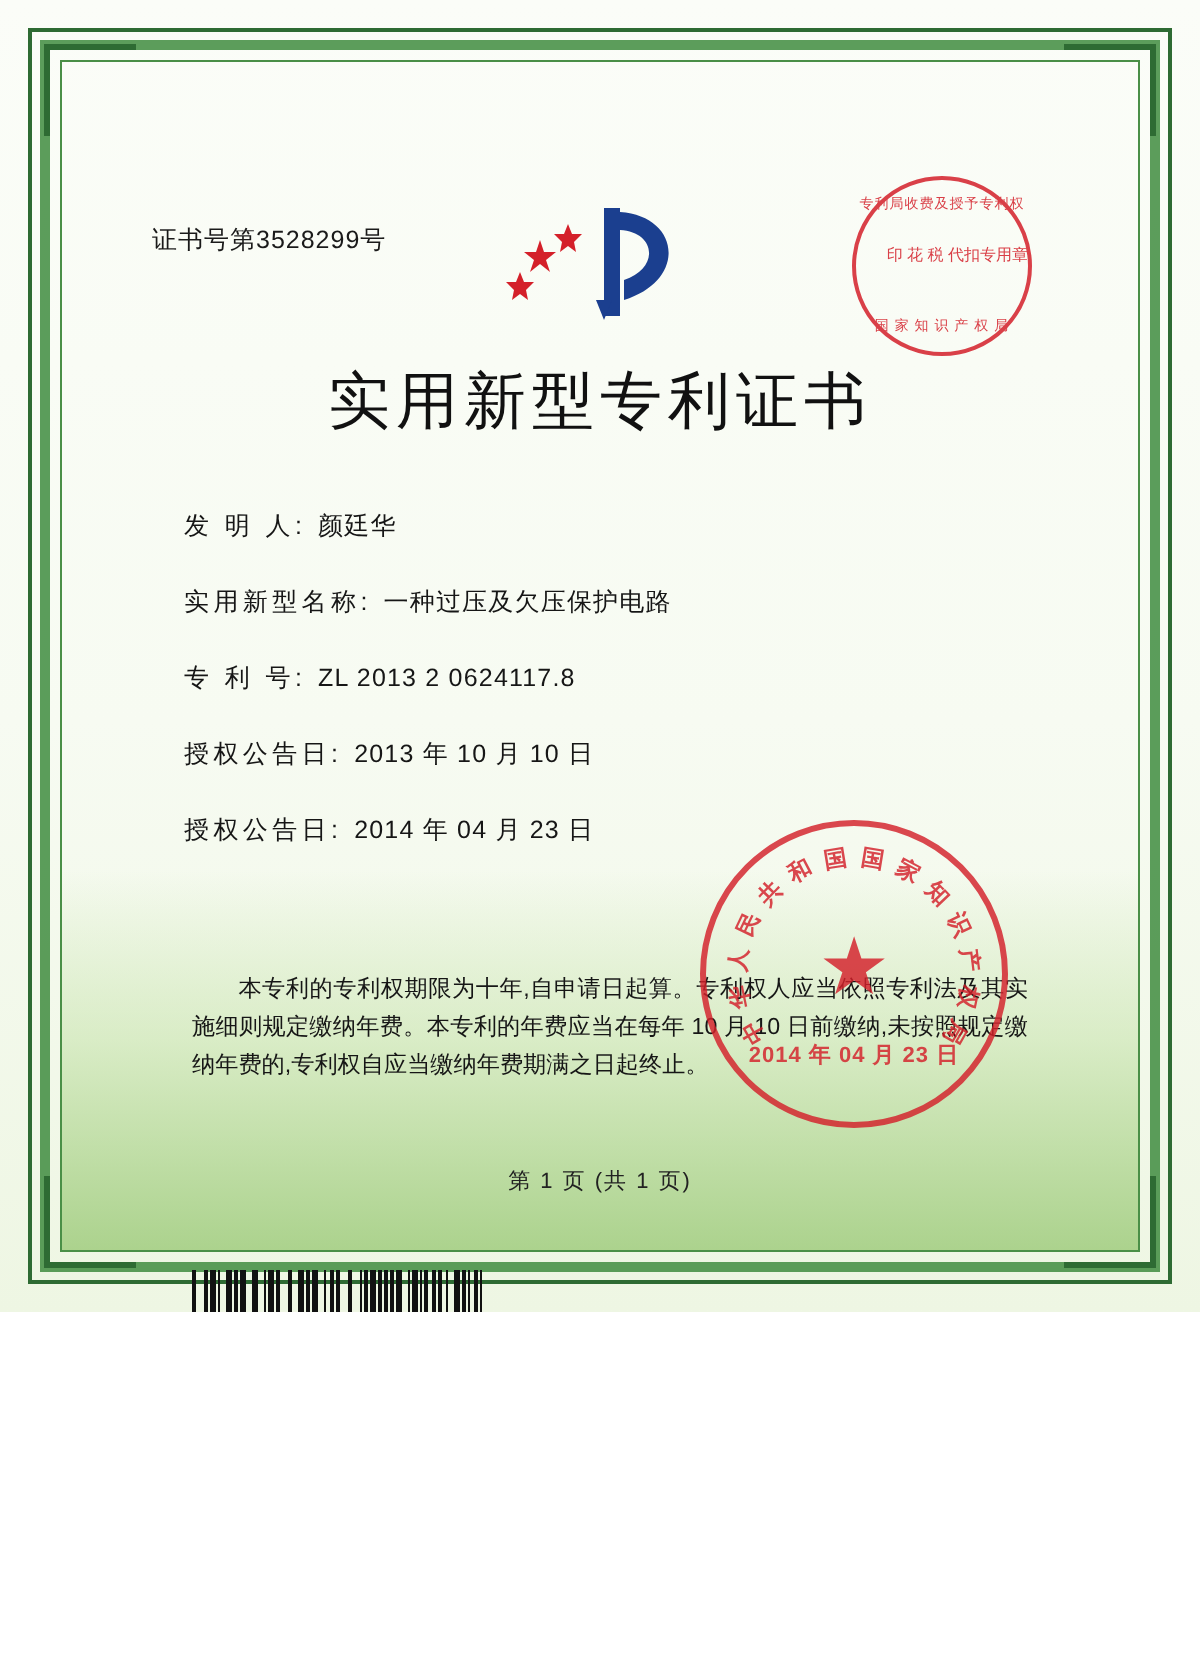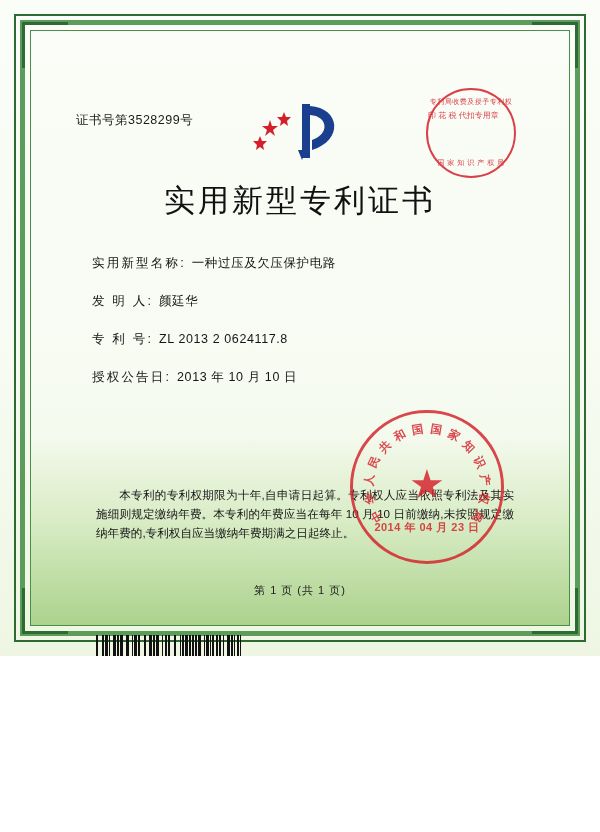--- a/index.html
+++ b/index.html
@@ -183,22 +183,22 @@
   }
   .seal-small .arc {
     position: absolute;
     left: 0; right: 0; top: 7px;
     text-align: center;
     font-size: 7px;
     letter-spacing: .5px;
   }
   .seal-small .mid {
     position: absolute;
-    left: 0; right: 0; top: 21px;
-    text-align: left;
+    left: 0; right: 0; top: 33px;
+    text-align: right;
     font-size: 8px;
     line-height: 1.3;
   }
   .seal-small .bot {
     position: absolute;
     left: 0; right: 0; bottom: 8px;
     text-align: center;
     font-size: 7px;
     letter-spacing: .5px;
   }
@@ -269,34 +269,38 @@
         <polygon points="30,20 32,26 38,26 33,30 35,36 30,32 25,36 27,30 22,26 28,26" fill="#d4202a"></polygon>
         <polygon points="44,12 46,17 51,17 47,21 48,26 44,23 40,26 41,21 37,17 42,17" fill="#d4202a"></polygon>
         <polygon points="20,36 22,41 27,41 23,45 24,50 20,47 16,50 17,45 13,41 18,41" fill="#d4202a"></polygon>
       </svg>
     </div>
 
     <div class="title">实用新型专利证书</div>
 
     <div class="fields">
       <div class="field">
+        <span class="k">发 明 人:</span>
+        <span class="v">颜廷华</span>
+      </div>
+      <div class="field">
         <span class="k">实用新型名称:</span>
         <span class="v">一种过压及欠压保护电路</span>
       </div>
       <div class="field">
-        <span class="k">发 明 人:</span>
-        <span class="v">颜廷华</span>
-      </div>
-      <div class="field">
         <span class="k">专 利 号:</span>
         <span class="v">ZL 2013 2 0624117.8</span>
       </div>
       <div class="field">
         <span class="k">授权公告日:</span>
         <span class="v">2013 年 10 月 10 日</span>
+      </div>
+      <div class="field">
+        <span class="k">授权公告日:</span>
+        <span class="v">2014 年 04 月 23 日</span>
       </div>
     </div>
 
     <div class="body-text">
       <p>本专利的专利权期限为十年,自申请日起算。专利权人应当依照专利法及其实施细则规定缴纳年费。本专利的年费应当在每年 10 月 10 日前缴纳,未按照规定缴纳年费的,专利权自应当缴纳年费期满之日起终止。</p>
     </div>
 
     <div class="barcode">
         <i style="left: 0px; width: 2.4px;"></i>
         <i style="left: 5.8px; width: 2.4px;"></i>

